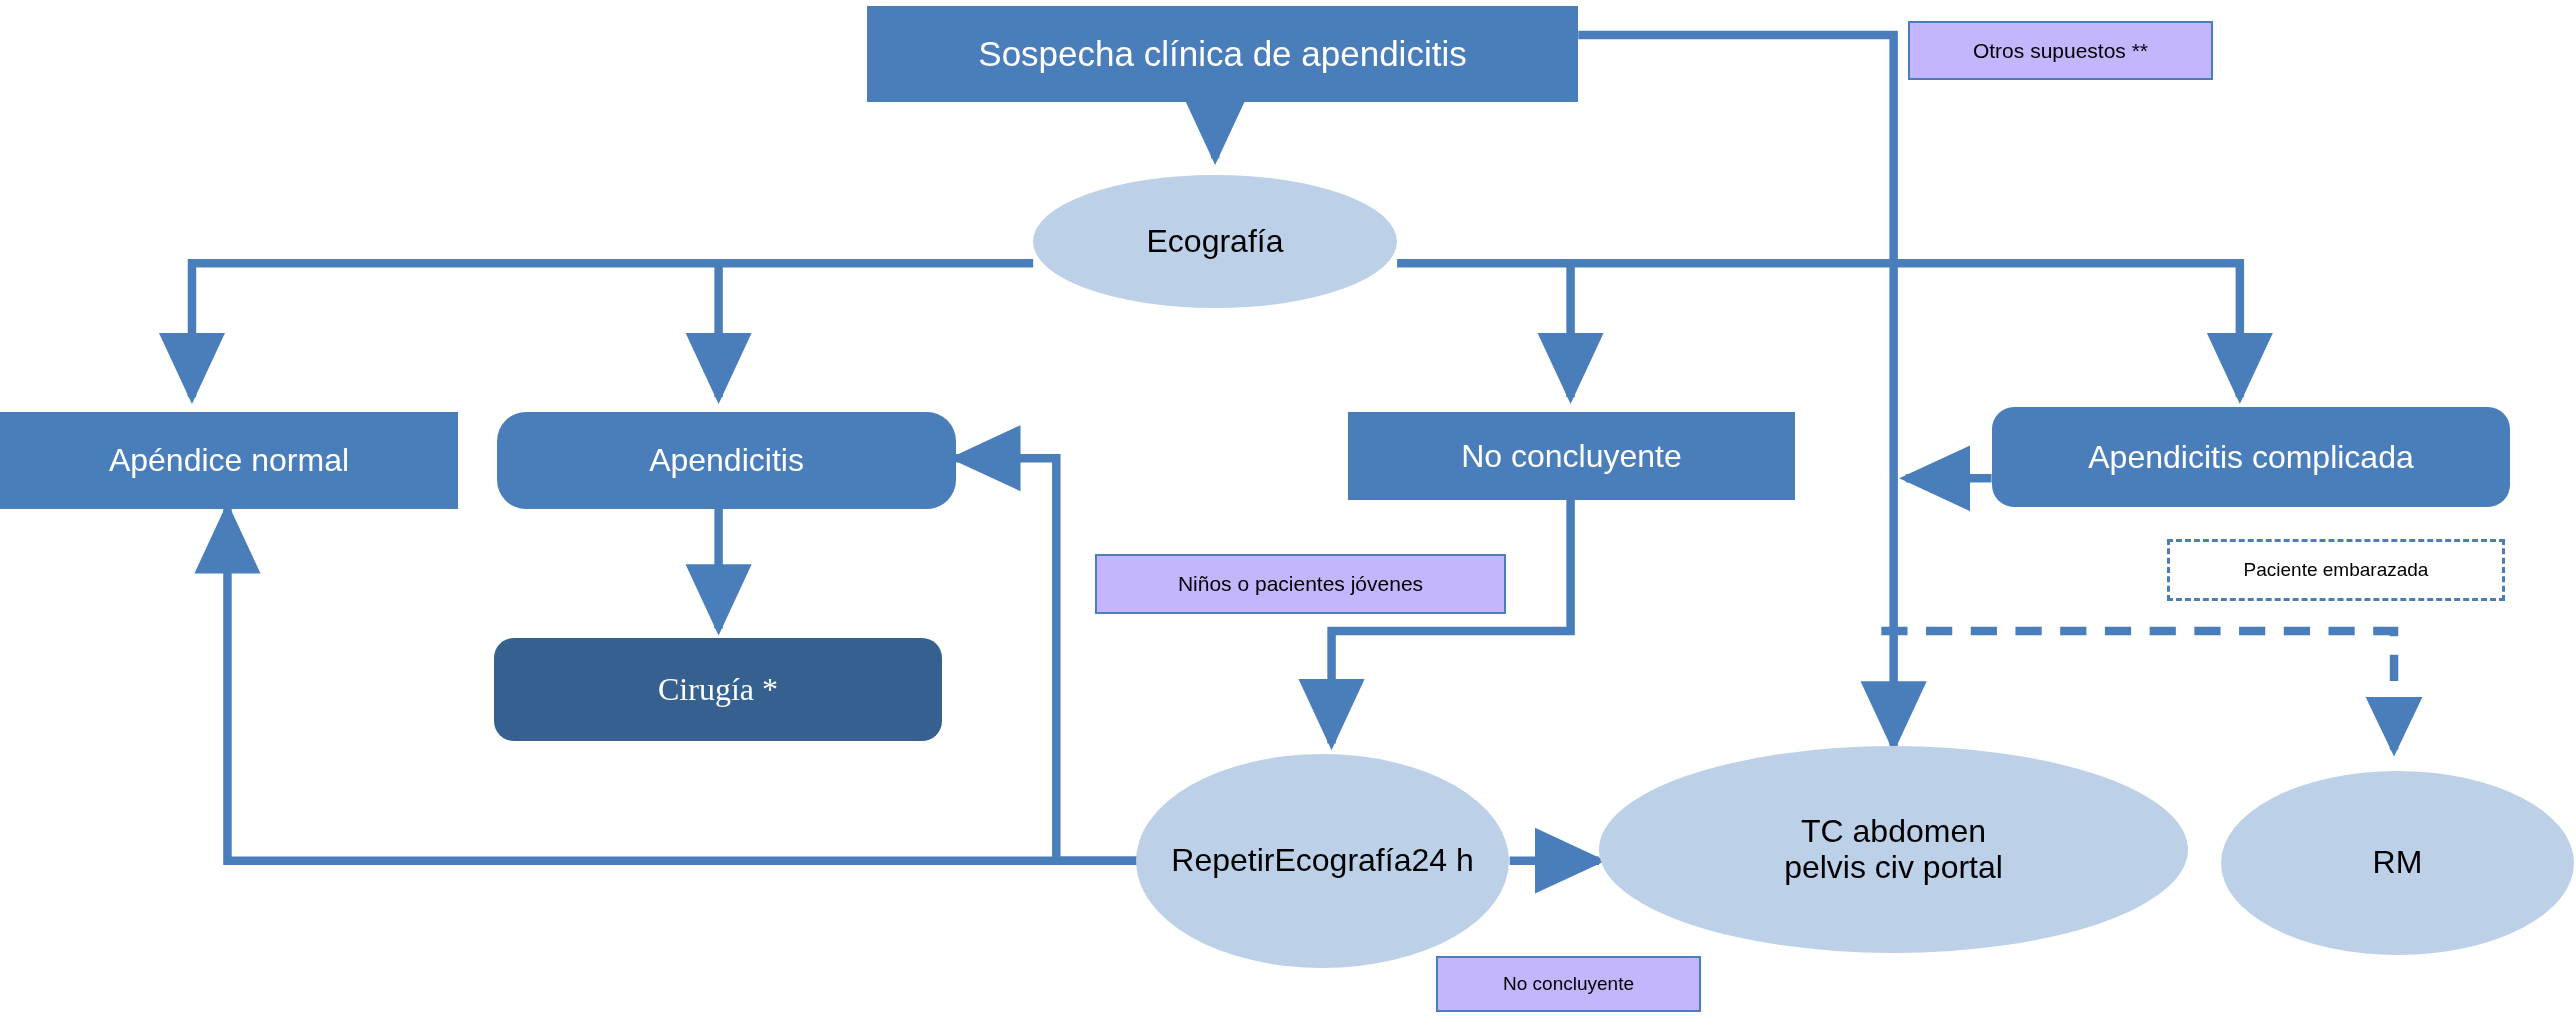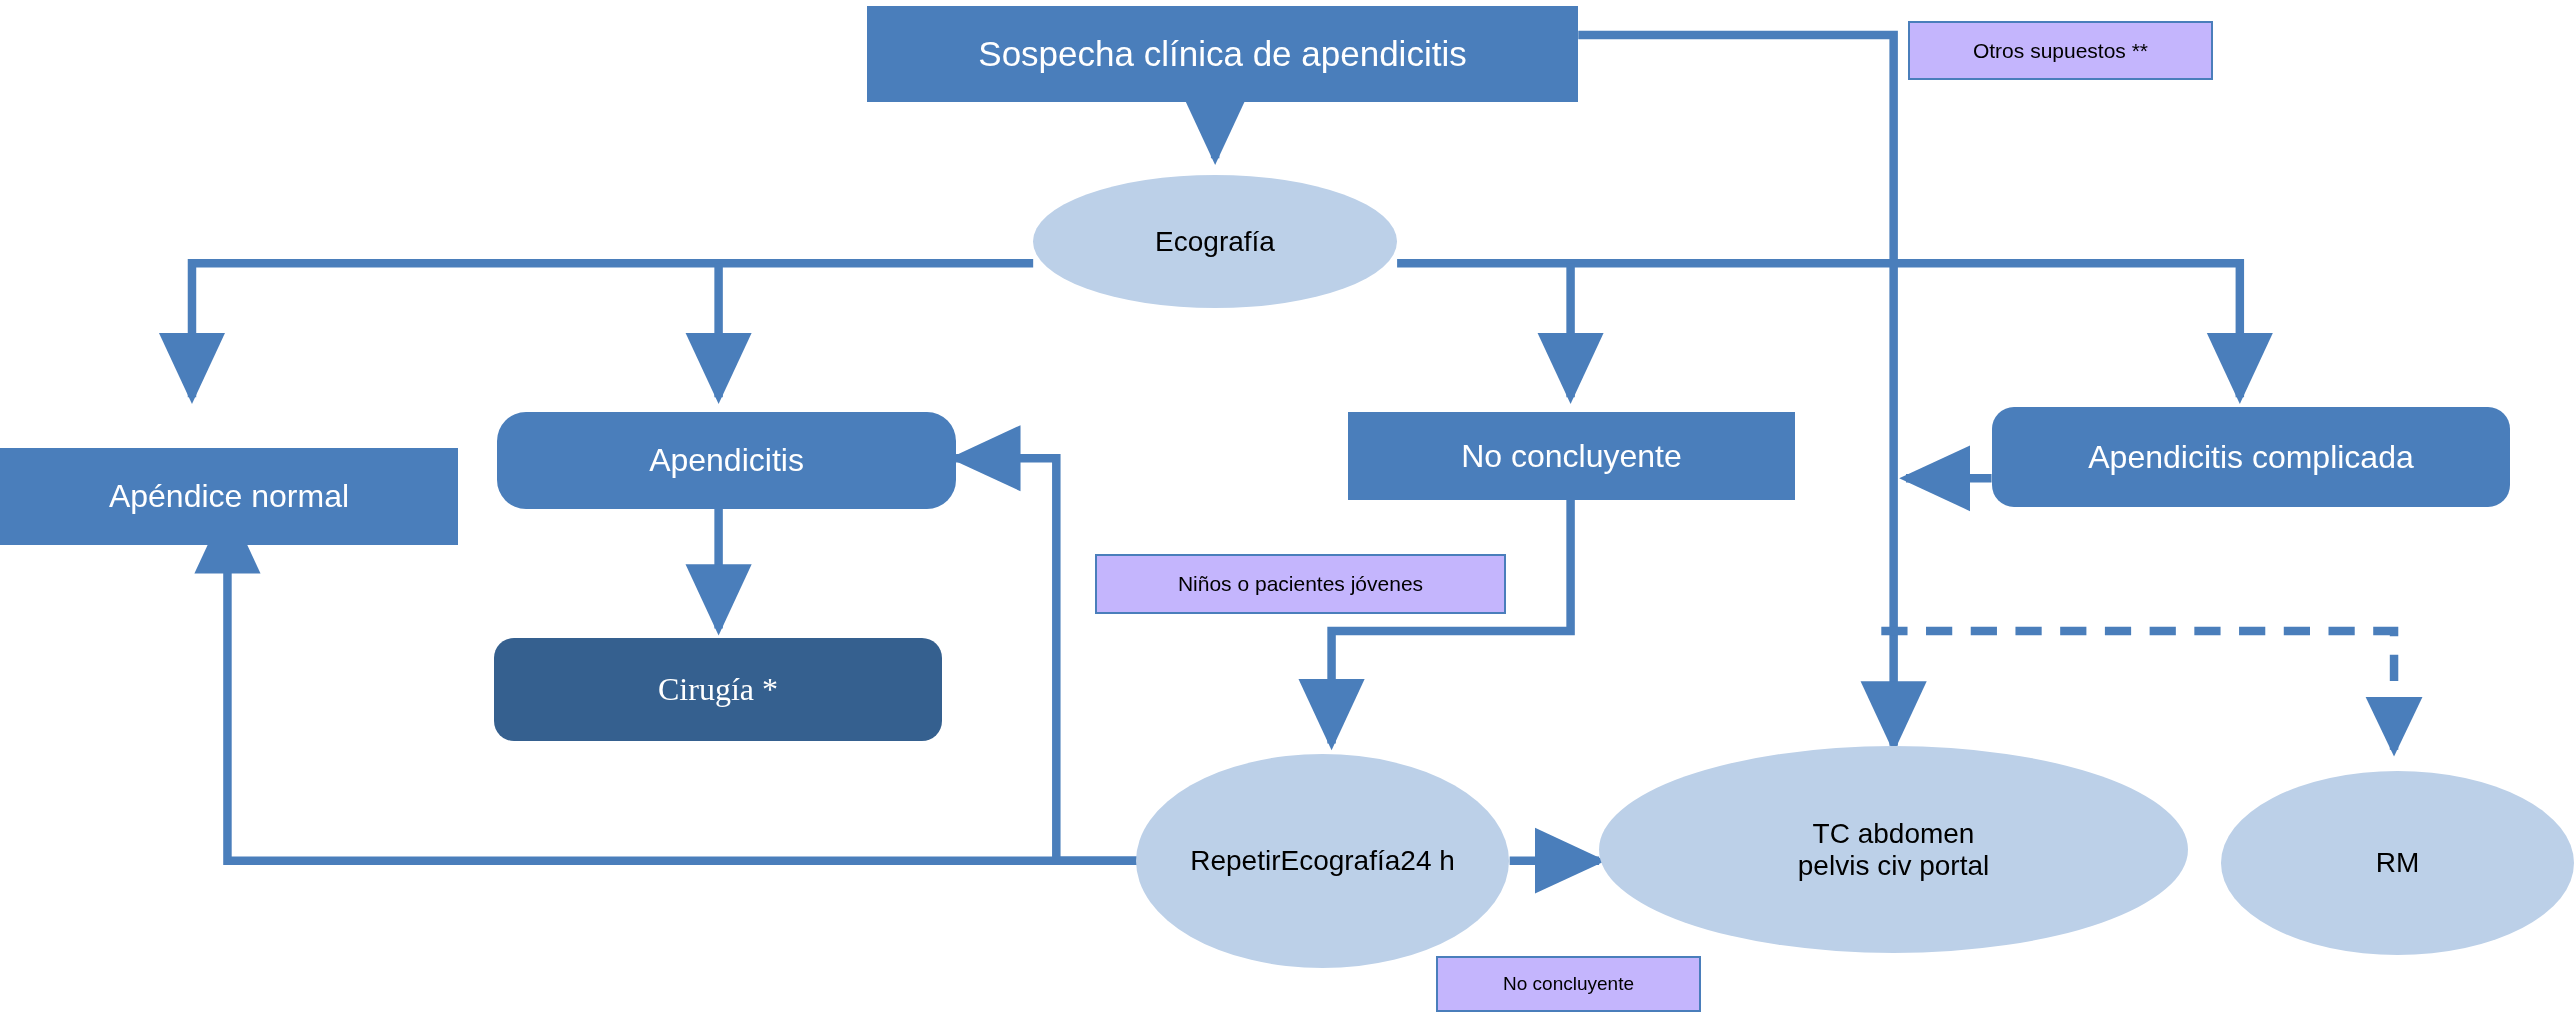--- a/index.html
+++ b/index.html
@@ -10,21 +10,21 @@
   .node{position:absolute;display:flex;align-items:center;justify-content:center;
         text-align:center;box-sizing:border-box;}
   .rect{background:#4a7ebb;color:#ffffff;}
   .rect-dark{background:#35608f;color:#ffffff;border-radius:20px;font-family:Liberation Serif, serif;}
   .ellipse{background:#bcd0e8;color:#000000;border-radius:50%;}
   .label-box{background:#c4b5fd;color:#000000;border:2.3px solid #4a7ebb;}
   .label-box-dashed{background:#ffffff;color:#000000;border:3.1px dashed #4a7ebb;}
 
   .t-title{font-size:35px;}
   .t-node{font-size:32px;}
-  .t-ell{font-size:28px;line-height:1.12;}
+  .t-ell{font-size:32px;line-height:1.12;}
   .t-small{font-size:21px;}
   .t-small2{font-size:19px;}
 </style>
 </head>
 <body>
 
 <div id="stage">
 
   <svg class="edges" viewBox="0 0 3341 1334" xmlns="http://www.w3.org/2000/svg">
     <defs>
@@ -68,21 +68,21 @@
   </svg>
 
   <div class="node rect t-title" style="left:867px;top:6.2px;width:711px;height:96px;">
     <span>Sospecha clínica de apendicitis</span>
   </div>
 
   <div class="node ellipse t-ell" style="left:1033px;top:175px;width:364px;height:133px;">
     <span>Ecografía</span>
   </div>
 
-  <div class="node rect t-node" style="left:0px;top:412px;width:458px;height:97px;margin-top:36px;">
+  <div class="node rect t-node" style="left:0px;top:412px;width:458px;height:97px;">
     <span>Apéndice normal</span>
   </div>
 
   <div class="node rect t-node" style="left:497px;top:412px;width:459px;height:97px;border-radius:29px;">
     <span>Apendicitis</span>
   </div>
 
   <div class="node rect t-node" style="left:1348px;top:412px;width:447px;height:88px;">
     <span>No concluyente</span>
   </div>
@@ -111,19 +111,22 @@
   </div>
 
   <div class="node label-box t-small" style="left:1908px;top:21px;width:305px;height:59px;">
     <span>Otros supuestos **</span>
   </div>
 
   <div class="node label-box t-small" style="left:1095px;top:554px;width:411px;height:60px;">
     <span>Niños o pacientes jóvenes</span>
   </div>
 
+  <div class="node label-box-dashed t-small2" style="left:2167px;top:539px;width:338px;height:62px;">
+    <span>Paciente embarazada</span>
+  </div>
 
   <div class="node label-box t-small2" style="left:1436px;top:956px;width:265px;height:56px;">
     <span>No concluyente</span>
   </div>
 
 </div>
 
 
 </body></html>

